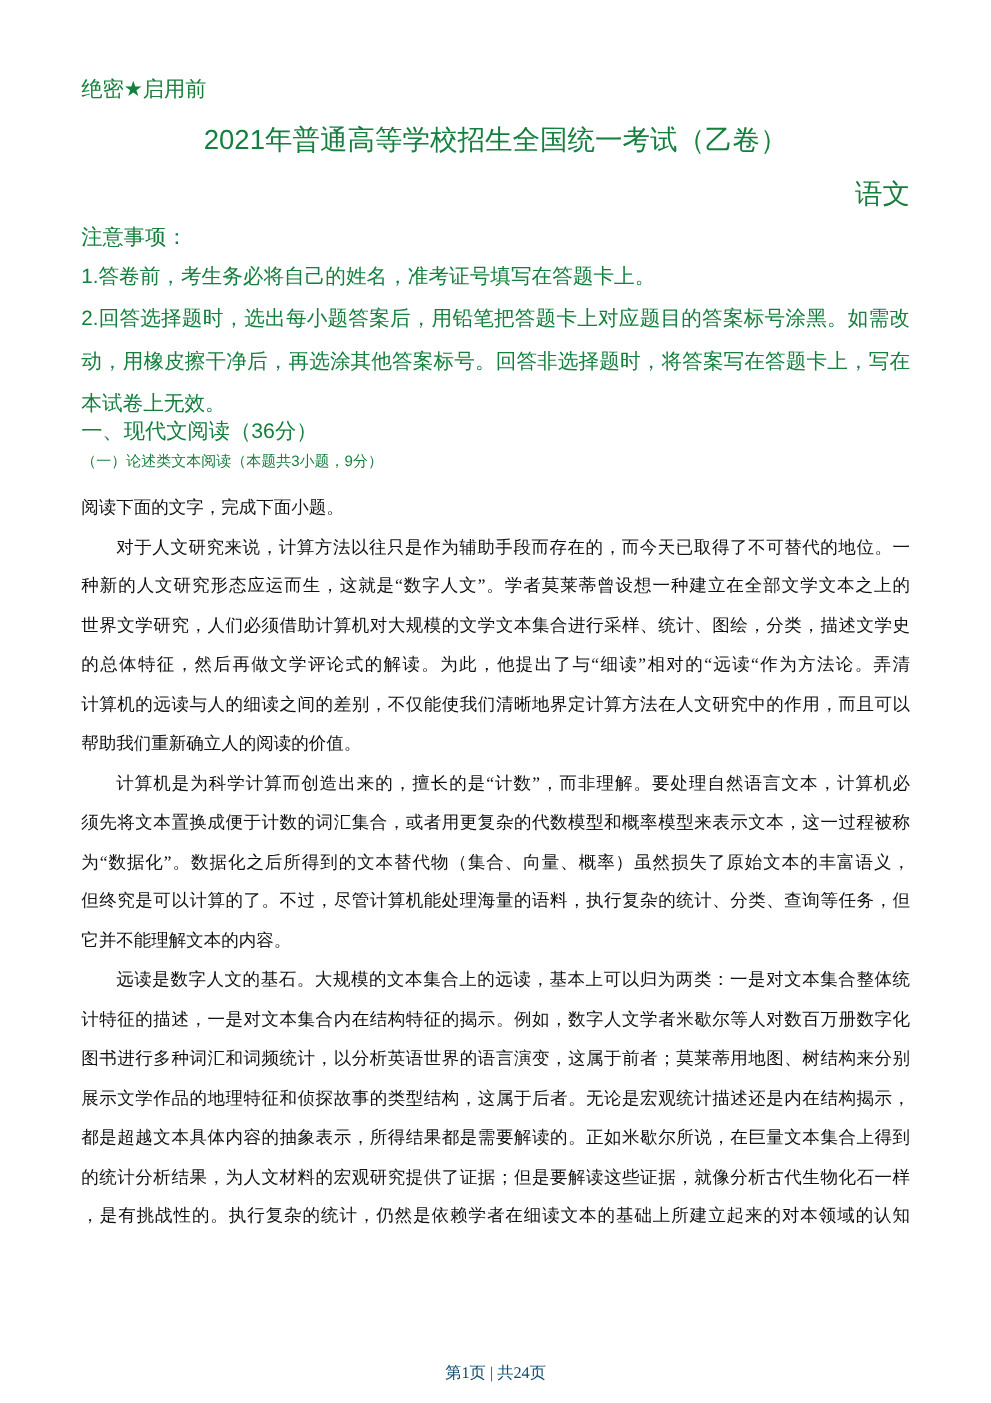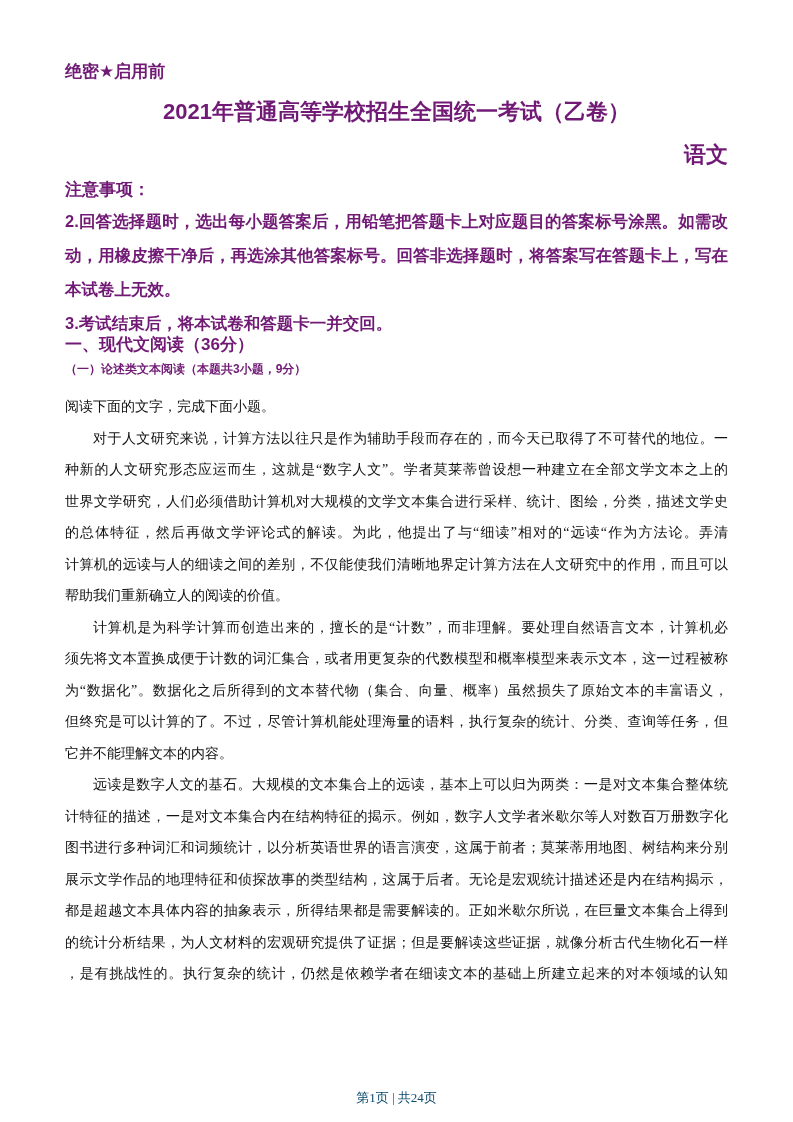--- a/index.html
+++ b/index.html
@@ -9,22 +9,22 @@
     box-sizing: border-box;
     padding: 62px 65px 0 65px;
     position: relative;
     background: #ffffff;
     color: #111111;
     font-family: "Liberation Serif", "DejaVu Serif", serif;
     overflow: hidden;
   }
   .bold-sans {
     font-family: "Liberation Sans", "DejaVu Sans", sans-serif;
-    font-weight: bold;
-    color: #701a75;
+    font-weight: normal;
+    color: #15803d;
   }
   .secret-label { font-size: 17px; line-height: 20px; }
   .exam-title  { font-size: 22px; line-height: 25px; text-align: center; margin: 17px 0 0 0; }
   .subject-title { font-size: 22px; line-height: 25px; text-align: right; margin: 18px 0 0 0; }
   .notice-head { font-size: 17px; line-height: 19px; margin-top: 13px; }
   .notice-items { margin-top: 5px; }
   .notice-item {
     font-size: 16.5px; line-height: 34px;
     text-align: justify; text-justify: inter-ideograph;
   }
@@ -59,22 +59,22 @@
 
   <div class="secret-label bold-sans">绝密★启用前</div>
 
   <div class="exam-title bold-sans">2021年普通高等学校招生全国统一考试（乙卷）</div>
 
   <div class="subject-title bold-sans">语文</div>
 
   <div class="notice-head bold-sans">注意事项：</div>
 
   <div class="notice-items bold-sans">
+      <div class="notice-item">1.答卷前，考生务必将自己的姓名，准考证号填写在答题卡上。</div>
       <div class="notice-item">2.回答选择题时，选出每小题答案后，用铅笔把答题卡上对应题目的答案标号涂黑。如需改动，用橡皮擦干净后，再选涂其他答案标号。回答非选择题时，将答案写在答题卡上，写在本试卷上无效。</div>
-      <div class="notice-item">3.考试结束后，将本试卷和答题卡一并交回。</div>
     </div>
 
   <div class="sec-h1 bold-sans">一、现代文阅读（36分）</div>
 
   <div class="sec-h2 bold-sans">（一）论述类文本阅读（本题共3小题，9分）</div>
 
   <div class="passage-area">
     <div class="bline">阅读下面的文字，完成下面小题。</div>
     <div>
         <div class="bline indent fill">对于人文研究来说，计算方法以往只是作为辅助手段而存在的，而今天已取得了不可替代的地位。一</div>

